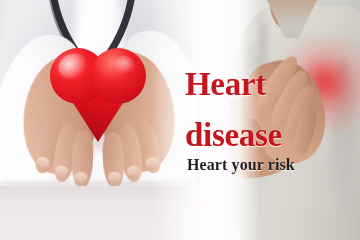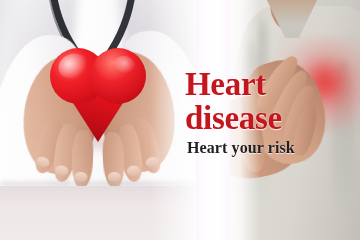--- a/index.html
+++ b/index.html
@@ -206,21 +206,21 @@
   .title-line{
     font-family:"Liberation Serif", serif;
     font-weight:bold;
     color:#c4161c;
     font-size:33px;
     line-height:32px;
     letter-spacing:-0.3px;
     text-shadow:0 1px 1px rgba(255,255,255,.85), 0 0 2px rgba(255,255,255,.5);
     white-space:nowrap;
   }
-  .title-line.two{ margin-top:2px; }
+  .title-line.two{ margin-top:19px; }
   .subtitle{
     font-family:"Liberation Serif", serif;
     font-weight:bold;
     color:#231f20;
     font-size:16px;
     line-height:18px;
     margin-top:5px;
     margin-left:2px;
     letter-spacing:.1px;
     text-shadow:0 1px 1px rgba(255,255,255,.8);

